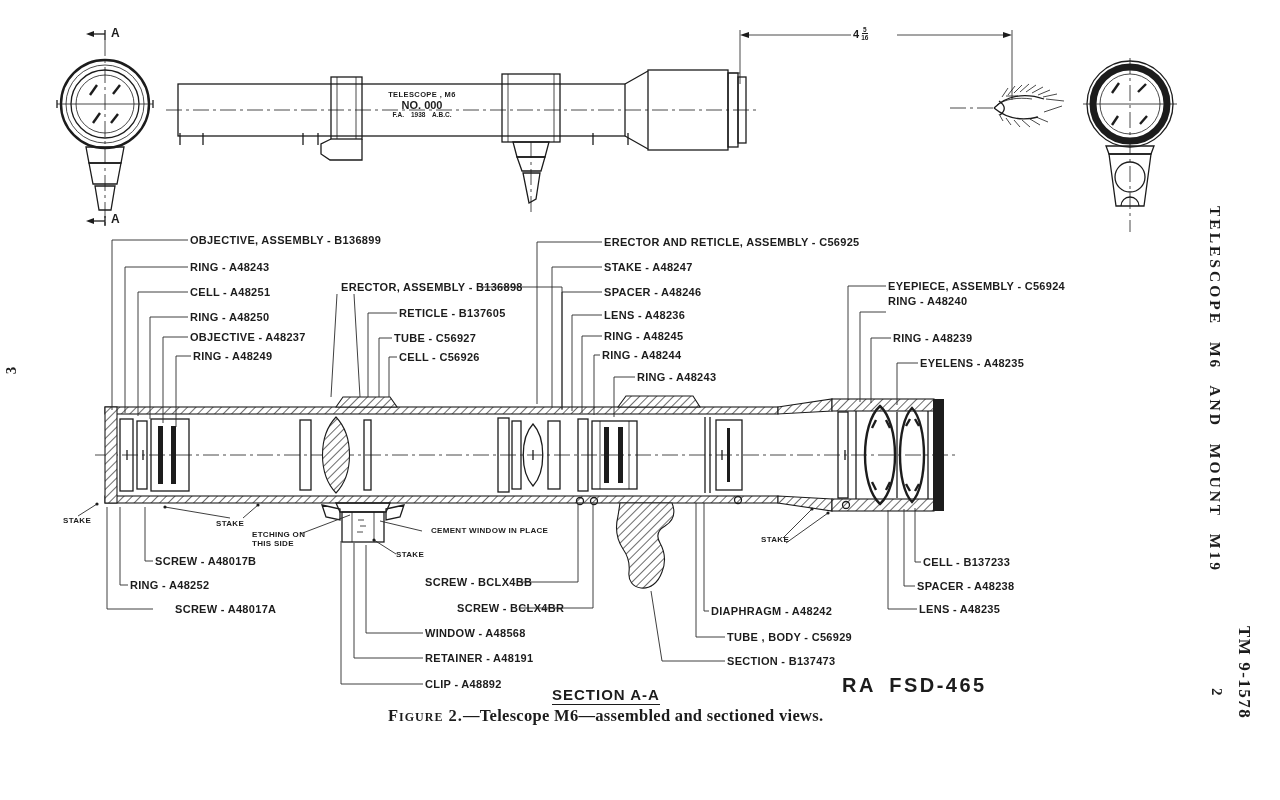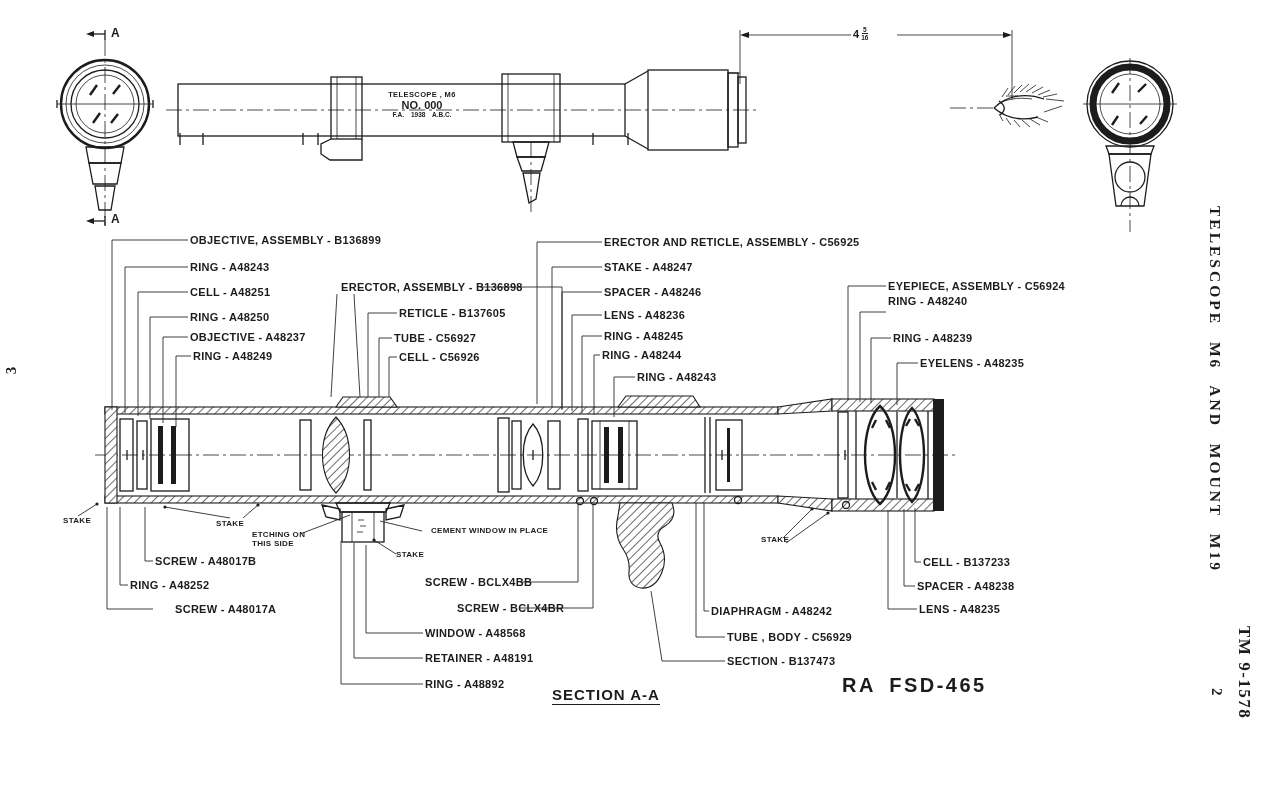--- a/index.html
+++ b/index.html
@@ -356,38 +356,41 @@
 <div class="lbl" style="left:888px;top:295px;">RING - A48240</div>
 <div class="lbl" style="left:893px;top:332px;">RING - A48239</div>
 <div class="lbl" style="left:920px;top:357px;">EYELENS - A48235</div>
 <div class="lbl" style="left:155px;top:555px;">SCREW - A48017B</div>
 <div class="lbl" style="left:130px;top:579px;">RING - A48252</div>
 <div class="lbl" style="left:155px;top:603px;margin-left:20px;">SCREW - A48017A</div>
 <div class="lbl" style="left:425px;top:576px;">SCREW - BCLX4BB</div>
 <div class="lbl" style="left:425px;top:602px;margin-left:32px;">SCREW - BCLX4BR</div>
 <div class="lbl" style="left:425px;top:627px;">WINDOW - A48568</div>
 <div class="lbl" style="left:425px;top:652px;">RETAINER - A48191</div>
-<div class="lbl" style="left:425px;top:678px;">RING - A48892</div>
+<div class="lbl" style="left:425px;top:678px;">CLIP - A48892</div>
 <div class="lbl" style="left:711px;top:605px;">DIAPHRAGM - A48242</div>
 <div class="lbl" style="left:727px;top:631px;">TUBE , BODY - C56929</div>
 <div class="lbl" style="left:727px;top:655px;">SECTION - B137473</div>
 <div class="lbl" style="left:923px;top:556px;">CELL - B137233</div>
 <div class="lbl" style="left:917px;top:580px;">SPACER - A48238</div>
 <div class="lbl" style="left:919px;top:603px;">LENS - A48235</div>
 
 <div class="sml" style="left:63px;top:516px;">STAKE</div>
 <div class="sml" style="left:216px;top:519px;">STAKE</div>
 <div class="sml" style="left:396px;top:550px;">STAKE</div>
 <div class="sml" style="left:761px;top:535px;">STAKE</div>
 <div class="sml" style="left:252px;top:530px;">
   <div>ETCHING ON</div>
   <div>THIS SIDE</div>
 </div>
 <div class="sml" style="left:431px;top:526px;">CEMENT WINDOW IN PLACE</div>
 
 <div class="section-label">SECTION A-A</div>
 <div class="ra-number">RA FSD-465</div>
+<div class="caption">
+  <span class="figword">Figure 2.</span><span>—Telescope M6—assembled and sectioned views.</span>
+</div>
 <div class="side-header">TELESCOPE M6 AND MOUNT M19</div>
 <div class="tm-number">TM 9-1578</div>
 <div class="page-num-right">2</div>
 <div class="page-num-left">3</div>
 
 </div>
 
 </body></html>

